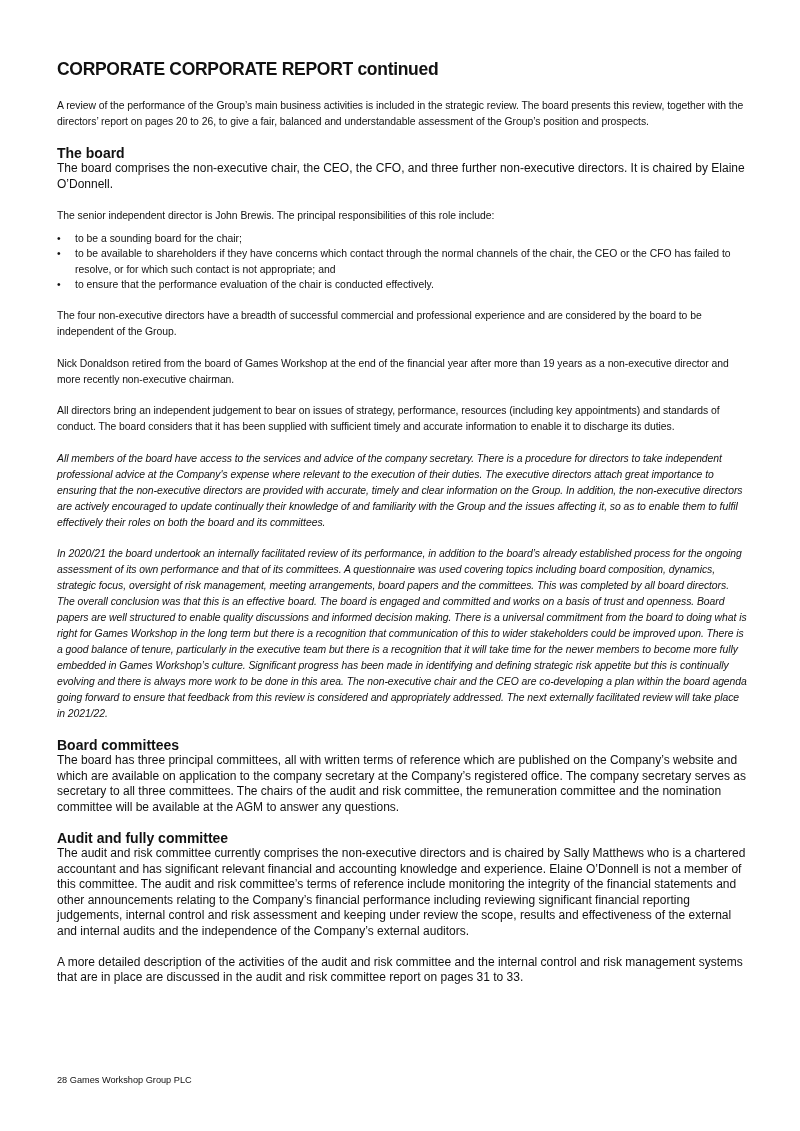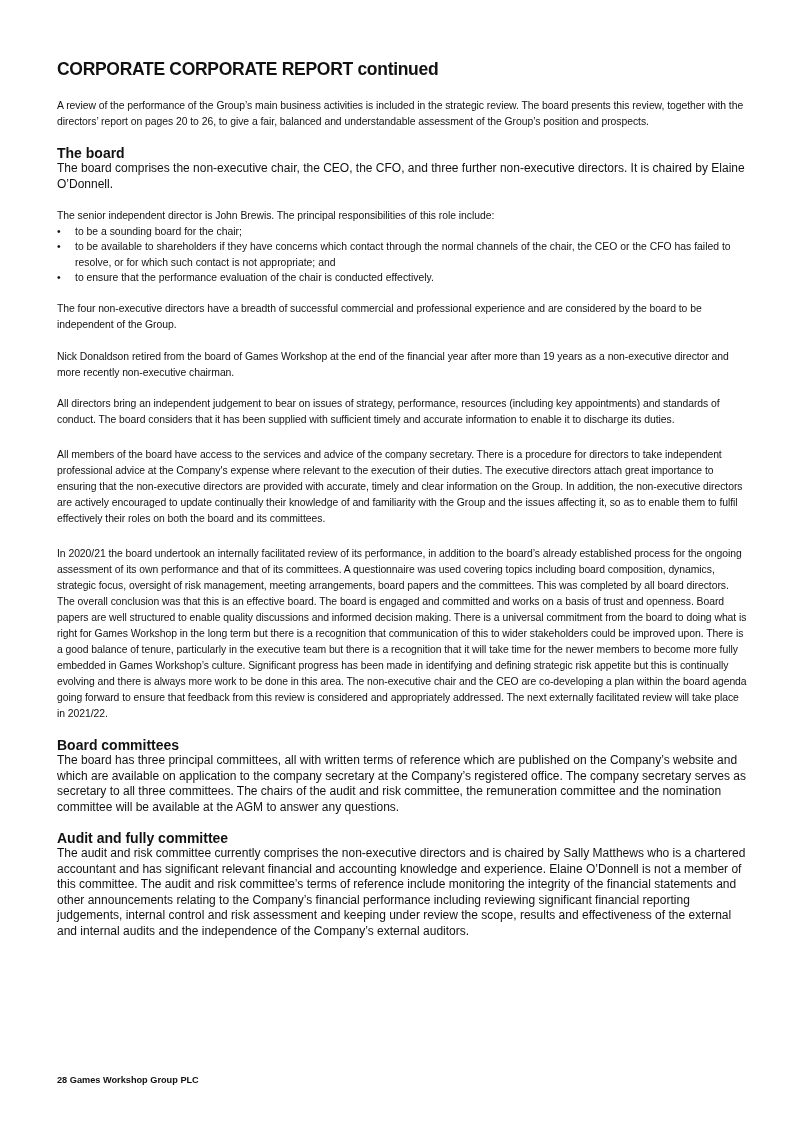--- a/index.html
+++ b/index.html
@@ -54,41 +54,41 @@
     }
     ul.bullets li {
       position: relative;
       padding-left: 18px;
     }
     ul.bullets li .dot {
       position: absolute;
       left: 0;
       top: 0;
     }
-    .gap-extra { margin-top: 19px; }
+    .gap-extra { margin-top: 12px; font-style: italic; }
     .footer {
       position: absolute;
       left: 57px;
       top: 1075px;
       font-size: 9.2px;
-      font-weight: bold;
+      font-weight: normal;
     }
   </style>
 </head>
 <body>
 
 <div class="page">
   <h1 class="title">CORPORATE CORPORATE REPORT continued</h1>
 
   <p class="para">A review of the performance of the Group’s main business activities is included in the strategic review. The board presents this review, together with the directors’ report on pages 20 to 26, to give a fair, balanced and understandable assessment of the Group’s position and prospects.</p>
 
   <section>
     <div class="heading">The board</div>
     <p class="section-para">The board comprises the non-executive chair, the CEO, the CFO, and three further non-executive directors. It is chaired by Elaine O’Donnell.</p>
-    <p class="para" style="margin-bottom:0">The senior independent director is John Brewis. The principal responsibilities of this role include:</p>
+    <p class="para" style="margin-bottom:7px">The senior independent director is John Brewis. The principal responsibilities of this role include:</p>
     <ul class="bullets">
       <li>
         <span class="dot">•</span>
         <span>to be a sounding board for the chair;</span>
       </li>
       <li>
         <span class="dot">•</span>
         <span>to be available to shareholders if they have concerns which contact through the normal channels of the chair, the CEO or the CFO has failed to resolve, or for which such contact is not appropriate; and</span>
       </li>
       <li>
@@ -107,16 +107,17 @@
     <div class="heading">Board committees</div>
     <p class="section-para">The board has three principal committees, all with written terms of reference which are published on the Company’s website and which are available on application to the company secretary at the Company’s registered office. The company secretary serves as secretary to all three committees. The chairs of the audit and risk committee, the remuneration committee and the nomination committee will be available at the AGM to answer any questions.</p>
   </section>
 
   <section>
     <div class="heading">Audit and fully committee</div>
     <p class="section-para">The audit and risk committee currently comprises the non-executive directors and is chaired by Sally Matthews who is a chartered accountant and has significant relevant financial and accounting knowledge and experience. Elaine O’Donnell is not a member of this committee. The audit and risk committee’s terms of reference include monitoring the integrity of the financial statements and other announcements relating to the Company’s financial performance including reviewing significant financial reporting judgements, internal control and risk assessment and keeping under review the scope, results and effectiveness of the external and internal audits and the independence of the Company’s external auditors.</p>
   </section>
 
   <section>
+    <p class="section-para">A more detailed description of the activities of the audit and risk committee and the internal control and risk management systems that are in place are discussed in the audit and risk committee report on pages 31 to 33.</p>
   </section>
 </div>
 
 <div class="footer">28 Games Workshop Group PLC</div>
 
 </body></html>

